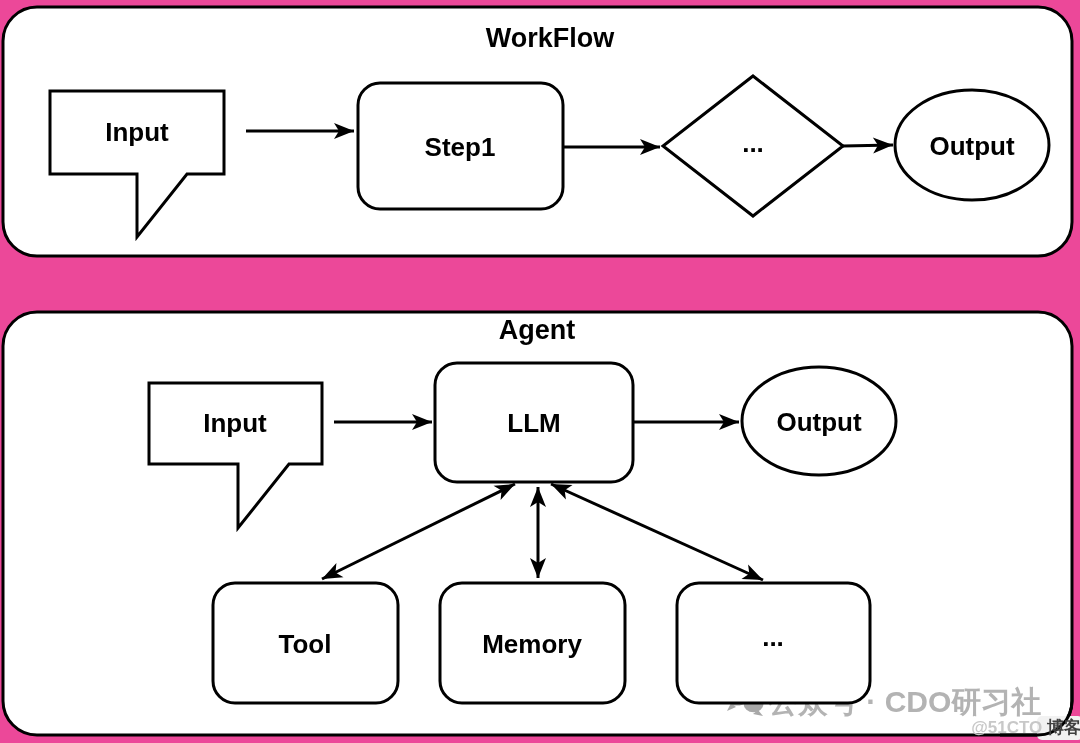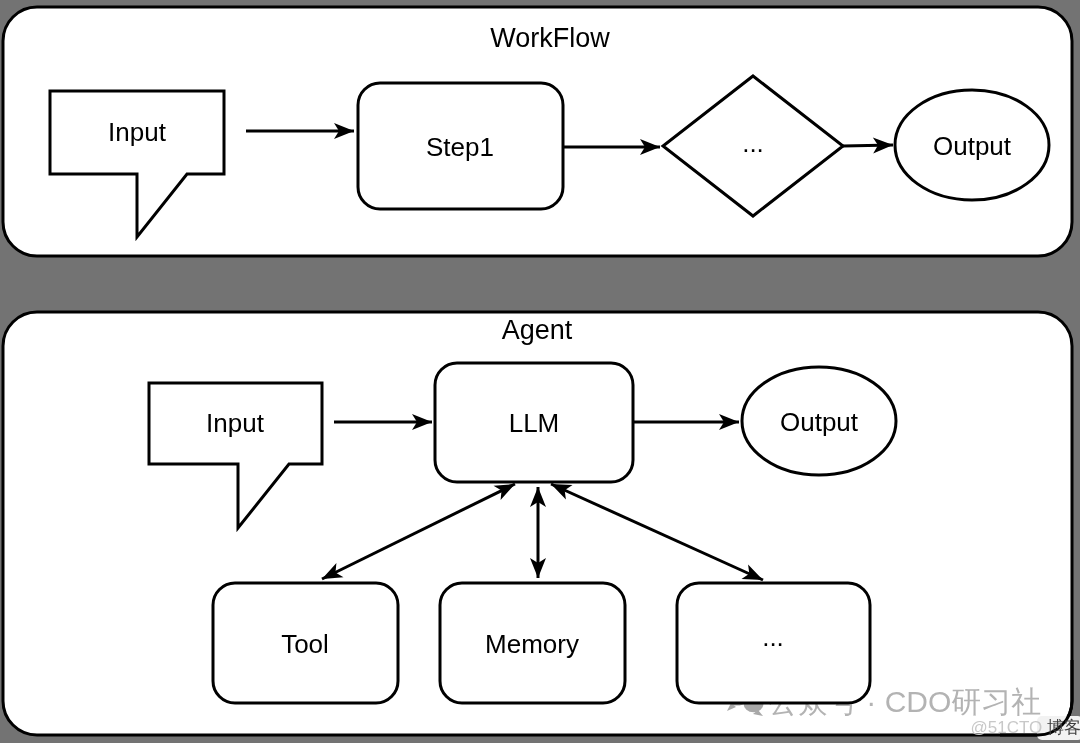--- a/index.html
+++ b/index.html
@@ -8,21 +8,22 @@
     background: #000000;
     width: 1080px;
     height: 743px;
     overflow: hidden;
     font-family: "Liberation Sans", sans-serif;
   }
   #stage {
     position: relative;
     width: 1080px;
     height: 743px;
-    background: #737373;
+    background: #ec4899;
+    font-weight: bold;
   }
   svg { display: block; }
   text {
     font-family: "Liberation Sans", sans-serif;
     fill: #000000;
   }
   .node-label { font-size: 26px; }
   .panel-title { font-size: 27px; }
   .wm-text { font-size: 30px; fill: #b3b3b3; }
   .credit { font-size: 17px; }

